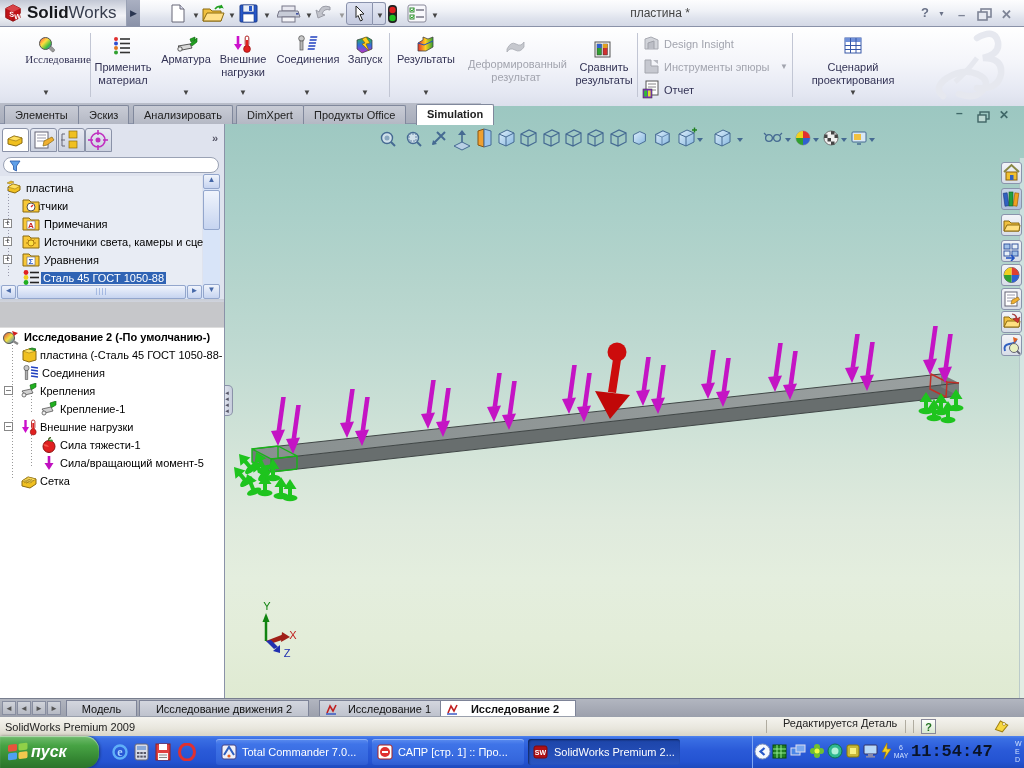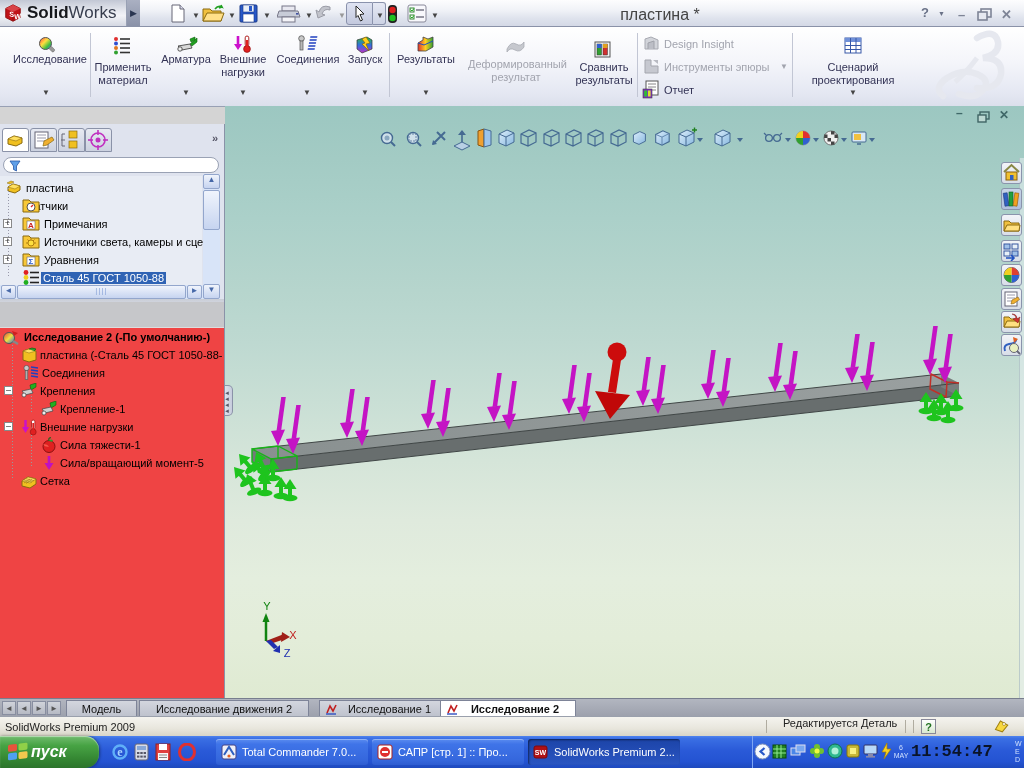--- a/index.html
+++ b/index.html
@@ -11,21 +11,21 @@
 #titlebar { left:0; top:0; width:1024px; height:27px;
   background:linear-gradient(180deg,#fdfdfe 0%,#f0f2f7 40%,#dfe3ed 70%,#d4d9e6 100%);
   border-bottom:1px solid #8a92a8; }
 #swlogo { left:0; top:0; width:126px; height:26px;
   background:linear-gradient(180deg,#c2c7d4 0%,#e9ebf1 45%,#f2f3f7 60%,#d4d8e2 100%);
   display:flex; align-items:center; }
 #swcube { width:20px; height:20px; margin-left:3px; margin-right:4px; }
 .swsolid { font-size:17px; font-weight:bold; color:#16181c; letter-spacing:0px; }
 .swworks { font-size:17px; color:#383e4e; }
 #swexpand { left:126px; top:0px; width:14px; height:26px; background:linear-gradient(180deg,#aab0c2,#8a92a8); color:#2a3550; font-size:9px; text-align:center; line-height:26px; border-left:1px solid #98a0b4; }
-#wintitle { left:560px; top:6px; width:200px; text-align:center; font-size:16px; color:#444; }
+#wintitle { left:560px; top:6px; width:200px; text-align:center; font-size:12px; color:#444; }
 .winctl { top:7px; color:#7e8496; font-size:13px; font-weight:bold; }
 
 
 #ribbon { left:0; top:27px; width:1024px; height:80px;
   background:linear-gradient(180deg,#ffffff 0%,#f4f5fa 45%,#e4e7f2 85%,#dbdfec 100%);
   border-bottom:1px solid #98a0b4; }
 .rcap { position:absolute; width:100%; text-align:center; color:#333355; font-size:11px; line-height:13px; }
 .rsep { position:absolute; top:6px; width:1px; height:64px; background:#c2c6d4; }
 .dda { position:absolute; font-size:8px; color:#444; }
 .gray { color:#a2a4ae !important; }
@@ -43,21 +43,21 @@
 #filterbox { position:absolute; left:3px; top:33px; width:216px; height:16px; background:#fff; border:1px solid #9aa2b4; border-radius:8px; }
 #tree { position:absolute; left:0; top:52px; width:202px; height:109px; background:#e8ecf4; font-size:11px; color:#000; }
 .trow { position:absolute; height:18px; line-height:18px; white-space:nowrap; }
 .sel { background:#2f63b4; color:#fff; padding:0 2px; }
 .plus { position:absolute; width:9px; height:9px; border:1px solid #888; background:#fff; font-size:9px; line-height:7px; text-align:center; color:#333; }
 
 
 .sbv { position:absolute; background:#cfd8ea; }
 .sbbtn { position:absolute; background:linear-gradient(180deg,#f0f4fc,#c6d4f0); border:1px solid #93a6cc; border-radius:2px; color:#4668a8; font-size:8px; text-align:center; }
 
-#studyarea { position:absolute; left:0; top:178px; width:224px; height:396px; background:#ef4444; }
+#studyarea { position:absolute; left:0; top:178px; width:224px; height:396px; background:#ffffff; }
 #studytree { position:absolute; left:0; top:26px; width:224px; font-size:11px; color:#000; }
 .srow { position:absolute; height:18px; line-height:18px; white-space:nowrap; }
 
 
 #viewport { left:225px; top:106px; width:799px; height:592px;
   background:linear-gradient(180deg,#9cc7c1 0%,#a3cbc4 9%,#abd0c9 19%,#b4d4cc 29%,#bed9d1 40%,#c9dfd5 50%,#d5e5d9 60%,#dfeadd 70%,#e4eede 80%,#e3edd9 90%,#dfead2 100%); }
 .vctl { position:absolute; color:#3f6868; font-weight:bold; font-size:12px; }
 .tpbtn { position:absolute; left:1001px; width:21px; height:22px; background:linear-gradient(180deg,#f2f4f8,#d8dee8); border:1px solid #8a94ac; border-radius:3px; }
 
 
@@ -182,21 +182,21 @@
           <linearGradient id="rb1" x1="0" y1="0" x2="1" y2="1">
             <stop offset="0" stop-color="#ff4040"></stop>
             <stop offset=".4" stop-color="#ffe040"></stop>
             <stop offset=".7" stop-color="#40c040"></stop>
             <stop offset="1" stop-color="#4060ff"></stop>
           </linearGradient>
         </defs>
       <circle cx="7.5" cy="7.5" r="6" fill="url(#rb1)" stroke="#555"></circle>
       <rect x="11.5" y="10.5" width="6" height="3.4" rx="1.5" transform="rotate(45 13 12)" fill="#999" stroke="#666" stroke-width=".5"></rect>
     </svg>
-    <div class="rcap" style="left:4px;top:26px;width:92px;">Исследование</div>
+    <div class="rcap" style="left:12px;top:26px;width:92px;font-family:Liberation Serif, serif;">Исследование</div>
     <div class="dda" style="left:42px;top:61px;">▼</div>
 
     <svg class="abs" style="left:113px;top:9px;" width="18" height="19" viewBox="0 0 18 19">
       <g stroke="#333" stroke-width="1.6">
           <line x1="7" y1="3" x2="17" y2="3"></line>
           <line x1="7" y1="7.5" x2="17" y2="7.5"></line>
           <line x1="7" y1="12" x2="17" y2="12"></line>
           <line x1="7" y1="16.5" x2="17" y2="16.5"></line>
         </g>
       <circle cx="3" cy="3" r="2" fill="#e03030"></circle>
@@ -308,20 +308,28 @@
           <line x1="6.5" y1="1" x2="6.5" y2="16"></line>
           <line x1="12" y1="1" x2="12" y2="16"></line>
           <line x1="1" y1="8.5" x2="17" y2="8.5"></line>
           <line x1="1" y1="12.5" x2="17" y2="12.5"></line>
         </g>
     </svg>
     <div class="rcap" style="left:800px;top:34px;width:106px;">Сценарий<br>проектирования</div>
     <div class="dda" style="left:849px;top:61px;">▼</div>
   </div>
 
+  <div id="tabrow" class="abs">
+    <div class="ftab" style="left:4px;">Элементы</div>
+    <div class="ftab" style="left:78px;">Эскиз</div>
+    <div class="ftab" style="left:133px;">Анализировать</div>
+    <div class="ftab" style="left:236px;">DimXpert</div>
+    <div class="ftab" style="left:303px;">Продукты Office</div>
+    <div class="ftab active" style="left:416px;">Simulation</div>
+  </div>
 
   <div id="viewport" class="abs">
 
     <span class="vctl" style="left:731px;top:0px;">–</span>
     <svg class="abs" style="left:752px;top:5px;" width="13" height="12" viewBox="0 0 13 12">
         <rect x="3" y="1" width="9" height="7" fill="none" stroke="#3f6464" stroke-width="1.4"></rect>
         <rect x="1" y="4" width="8" height="7" fill="#bcd8d2" stroke="#3f6464" stroke-width="1.4"></rect>
       </svg>
     <span class="vctl" style="left:774px;top:2px;">✕</span>
 

